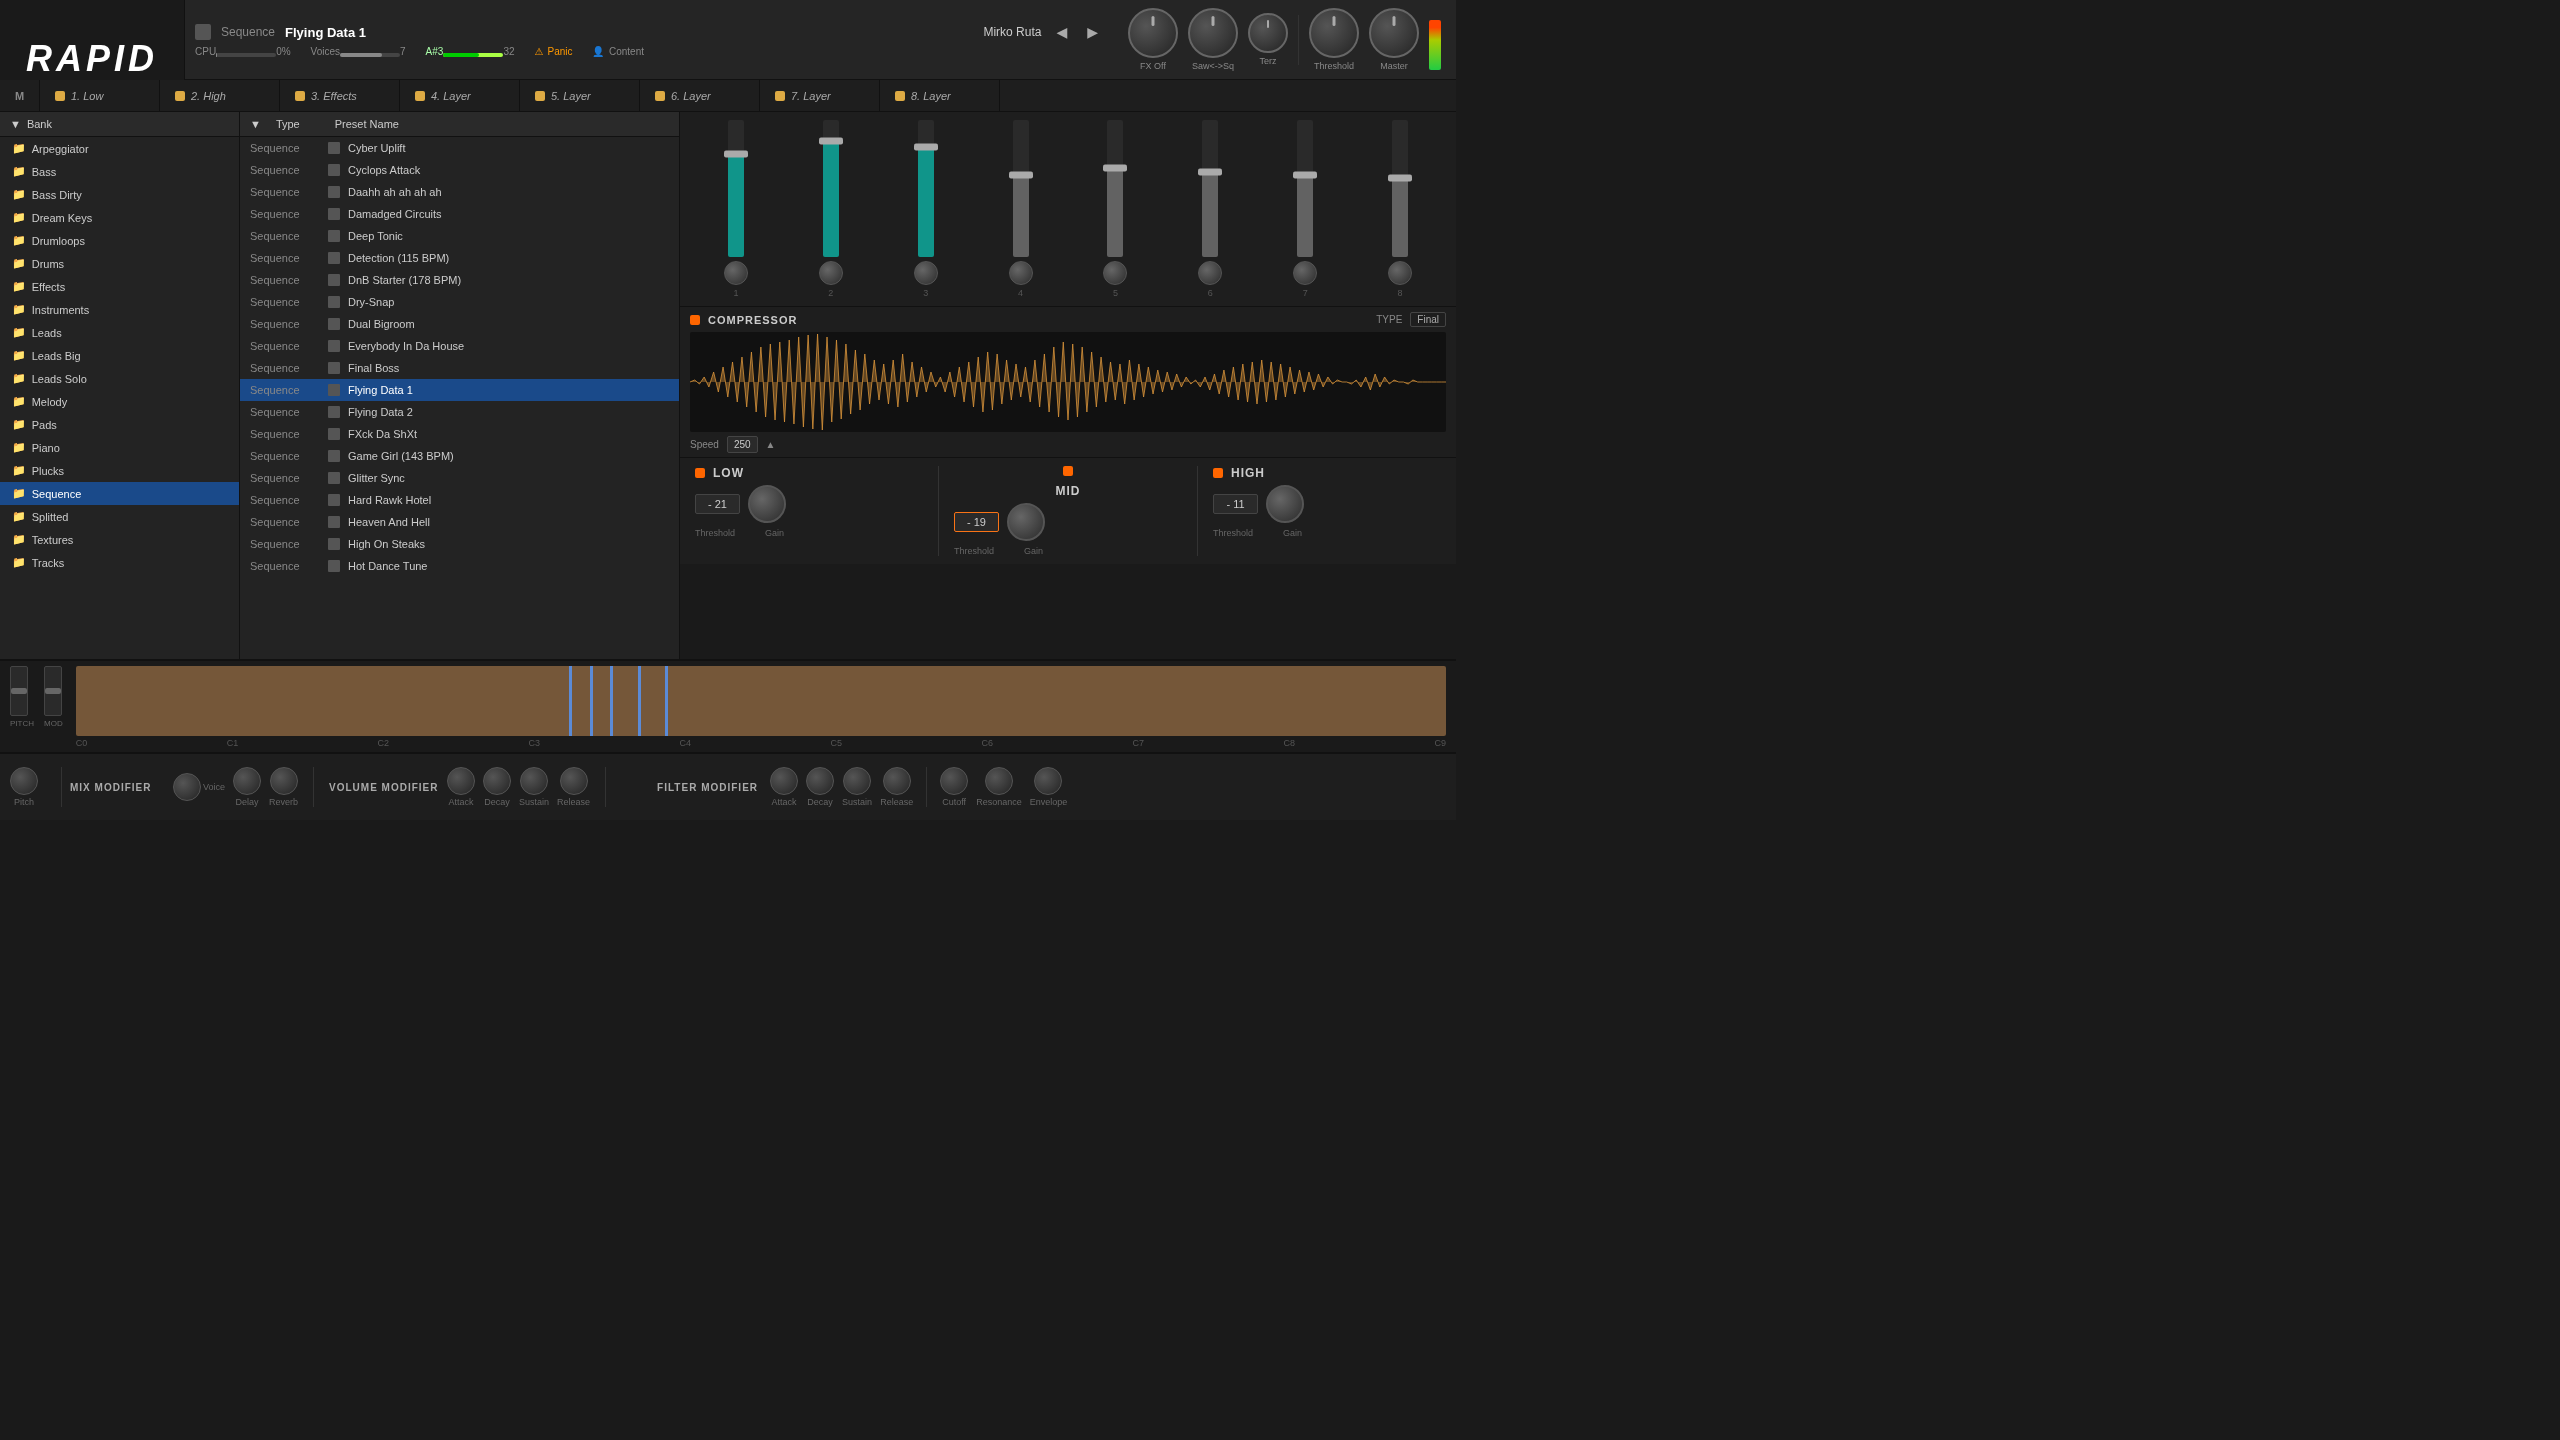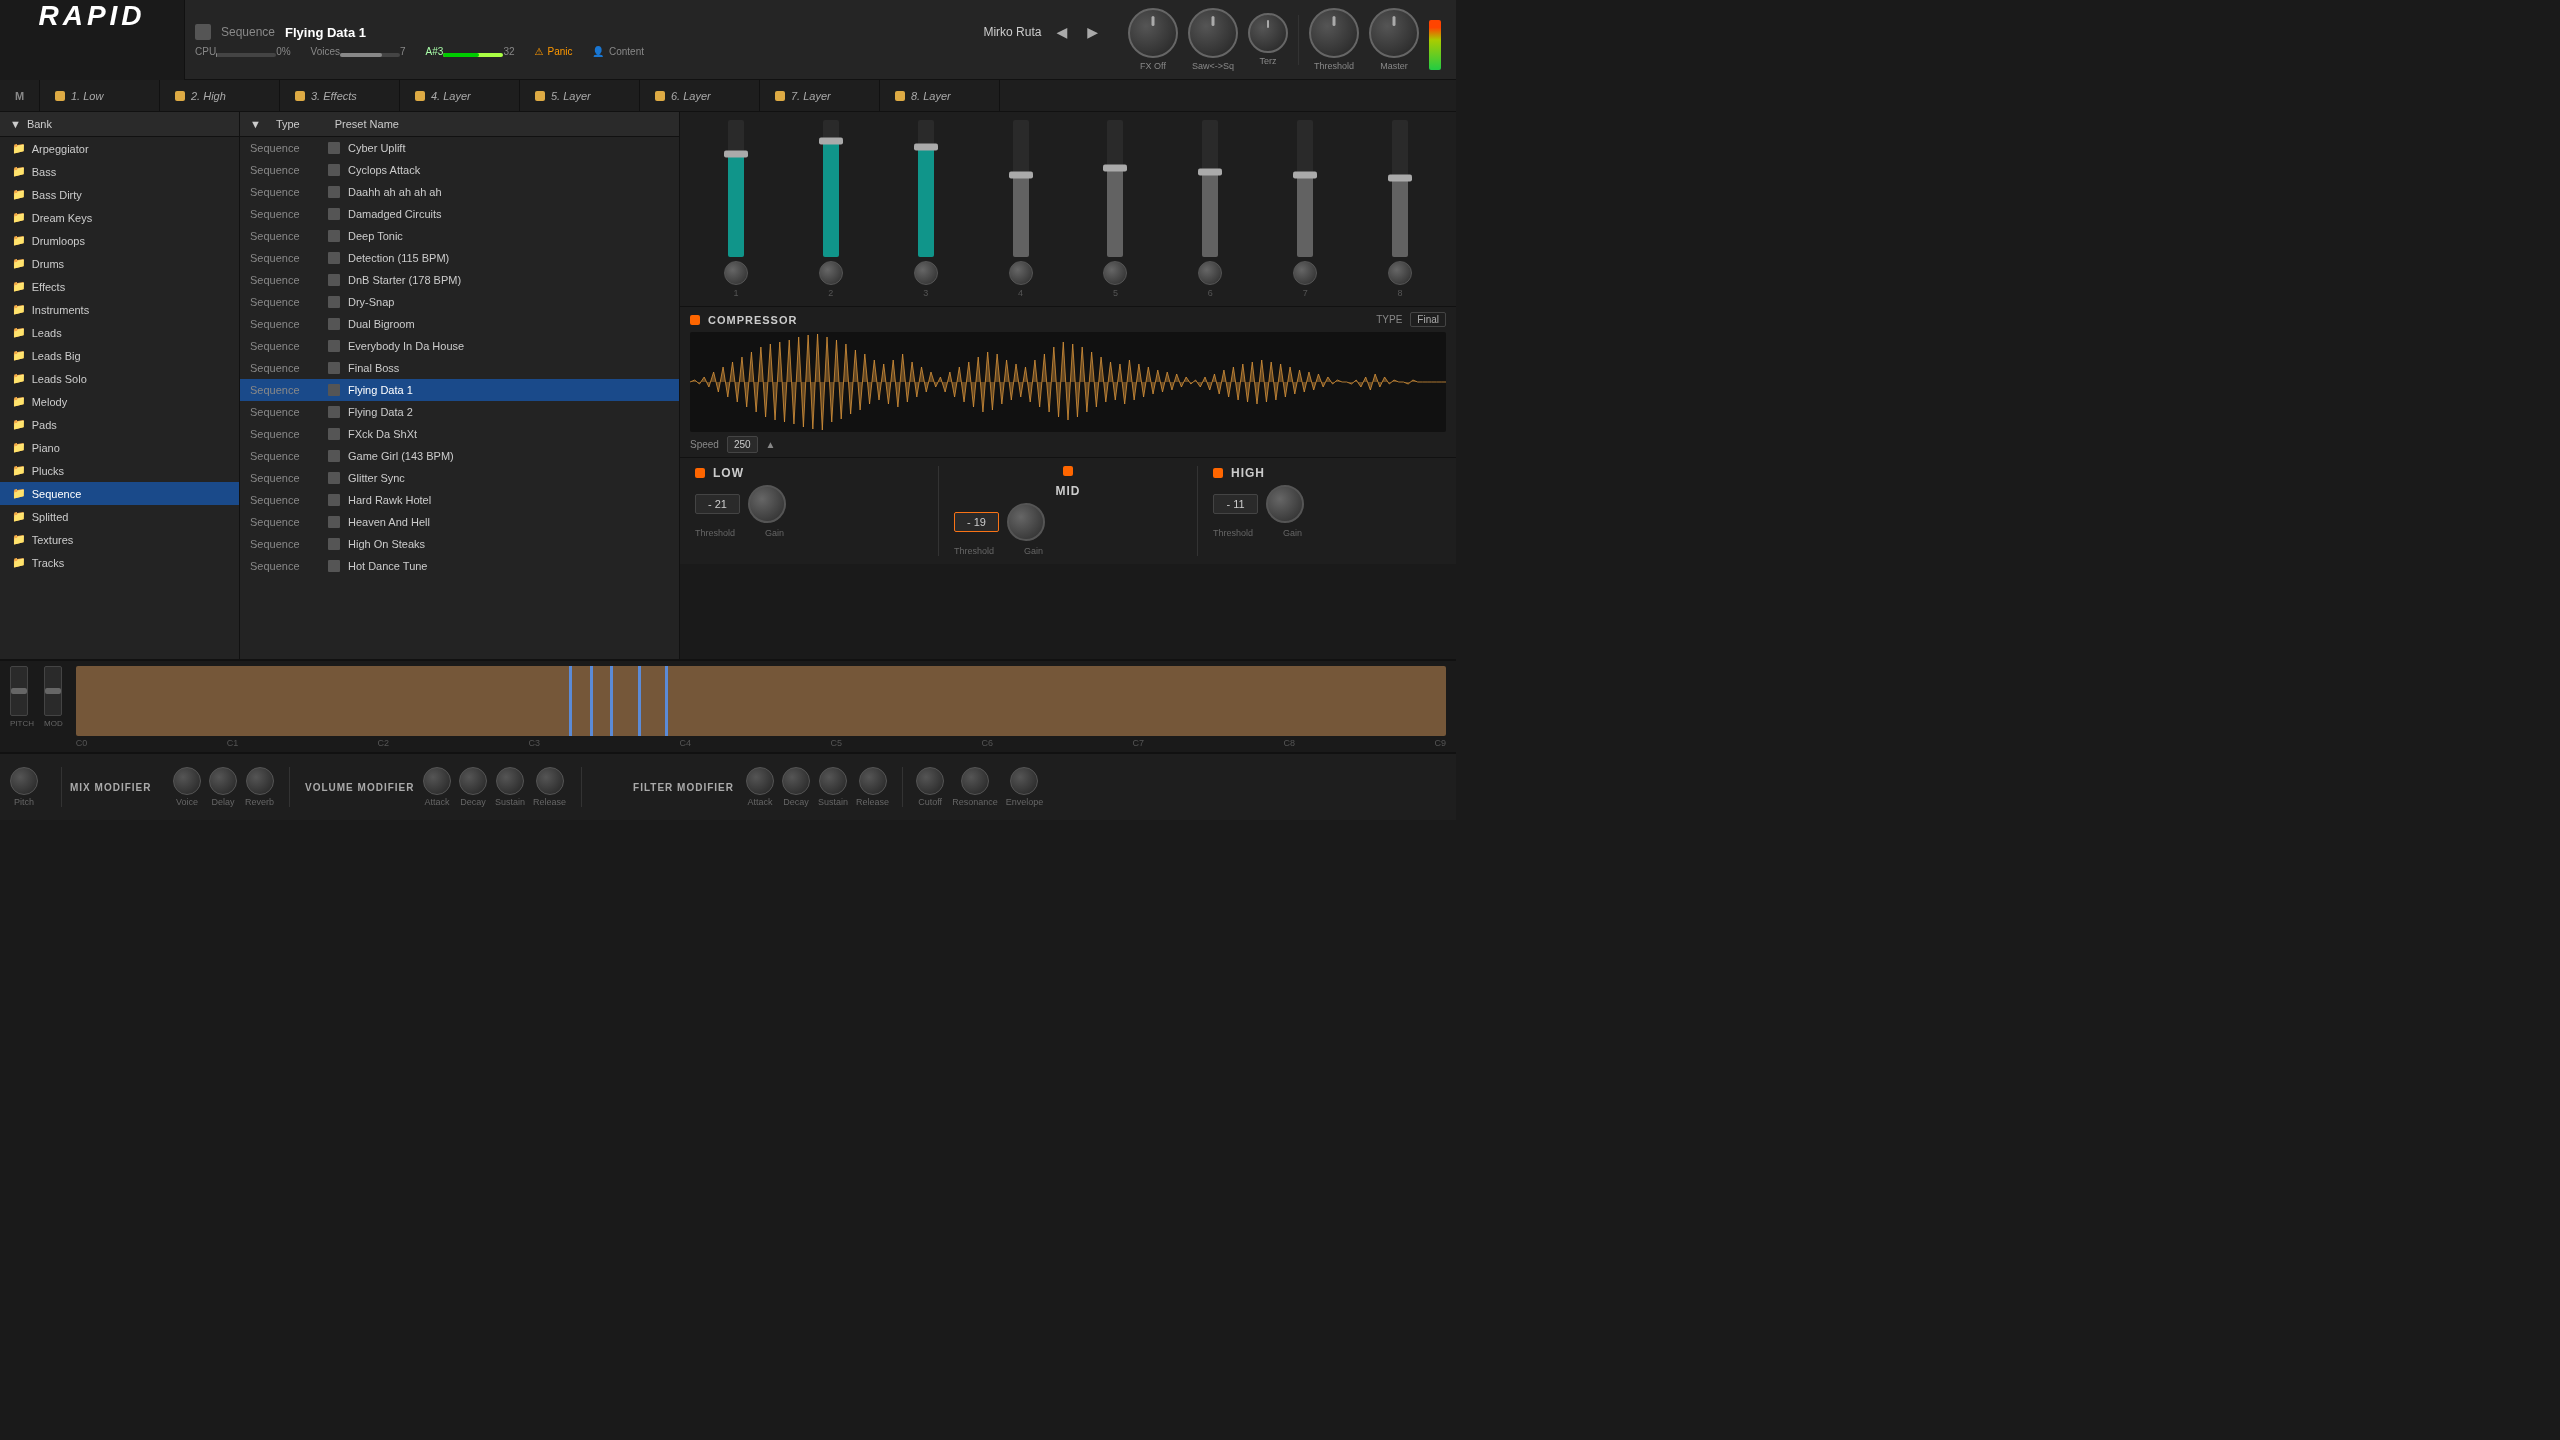--- a/index.html
+++ b/index.html
@@ -19,23 +19,23 @@
       height: 80px;
       display: flex;
       align-items: center;
       border-bottom: 1px solid #111;
     }
     .logo {
       background: #1a1a1a;
       width: 185px;
       height: 80px;
       display: flex;
-      align-items: flex-start;
+      align-items: flex-end;
       justify-content: center;
-      font-size: 28px;
+      font-size: 36px;
       font-weight: 900;
       color: #fff;
       letter-spacing: 4px;
       border-right: 1px solid #111;
     }
     .logo span { color: #fff; font-style: italic; }
     .header-center {
       flex: 1;
       padding: 0 10px;
       display: flex;
@@ -827,21 +827,21 @@
   <div style="display:flex;background:#1e1e1e;border-top:2px solid #111;padding:5px 10px;align-items:center;height:68px;">
 
     <div style="display:flex;flex-direction:column;align-items:center;gap:2px;margin-right:15px;">
       <div style="width:28px;height:28px;border-radius:50%;background:radial-gradient(circle at 35% 35%,#555,#222);border:1px solid #555;"></div>
       <span style="font-size:9px;color:#666;">Pitch</span>
     </div>
     <div style="width:1px;height:40px;background:#333;margin:0 8px;"></div>
 
     <div style="display:flex;align-items:center;gap:8px;">
       <span style="font-size:10px;font-weight:bold;color:#aaa;letter-spacing:1px;min-width:95px;">MIX MODIFIER</span>
-      <div style="display:flex;flex-direction:column;align-items:center;gap:2px;">
+      <div style="display:flex;flex-direction:row;align-items:center;gap:2px;">
         <div style="width:28px;height:28px;border-radius:50%;background:radial-gradient(circle at 35% 35%,#555,#222);border:1px solid #555;"></div>
         <span style="font-size:9px;color:#666;">Voice</span>
       </div>
       <div style="display:flex;flex-direction:column;align-items:center;gap:2px;">
         <div style="width:28px;height:28px;border-radius:50%;background:radial-gradient(circle at 35% 35%,#555,#222);border:1px solid #555;"></div>
         <span style="font-size:9px;color:#666;">Delay</span>
       </div>
       <div style="display:flex;flex-direction:column;align-items:center;gap:2px;">
         <div style="width:28px;height:28px;border-radius:50%;background:radial-gradient(circle at 35% 35%,#555,#222);border:1px solid #555;"></div>
         <span style="font-size:9px;color:#666;">Reverb</span>

